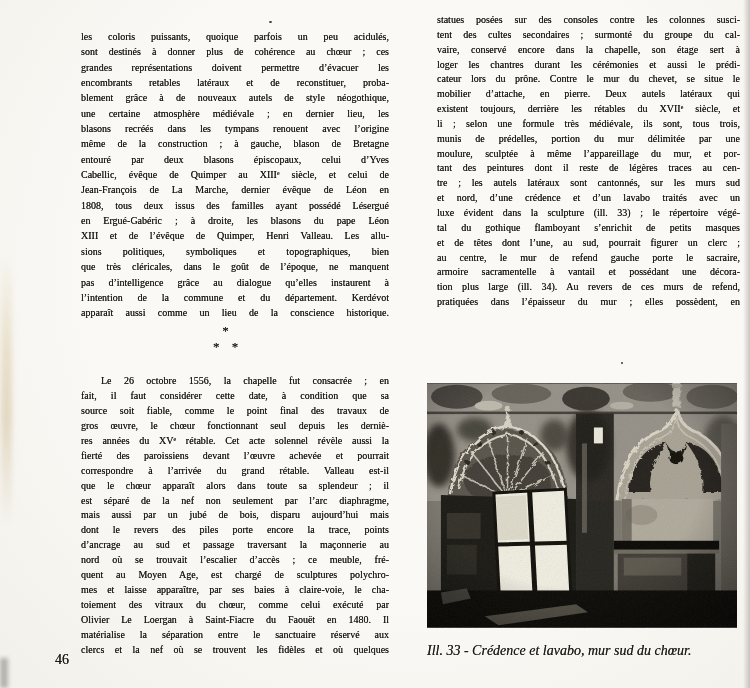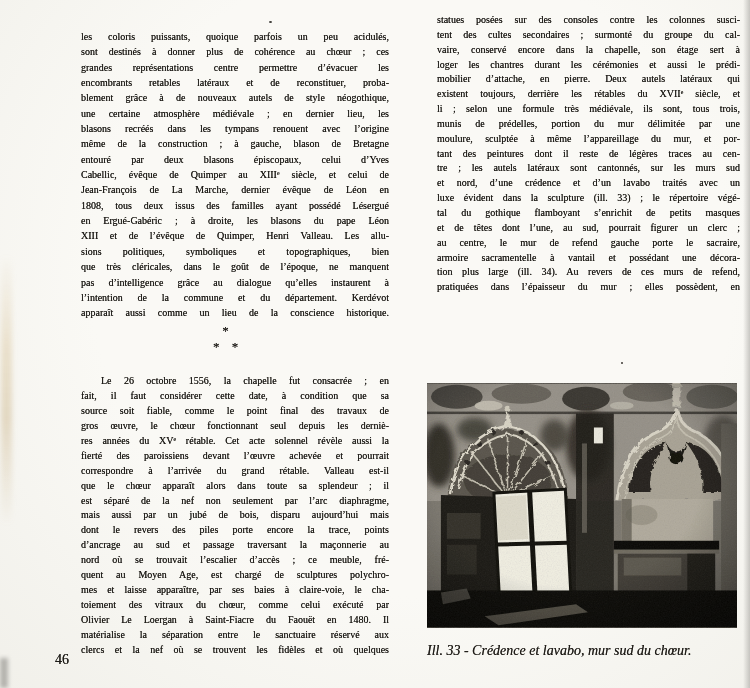--- a/index.html
+++ b/index.html
@@ -54,21 +54,21 @@
   #speck2{left:621px;top:362px;width:2px;height:2px;}
 </style>
 </head>
 <body>
 
 <div class="page">
 
   <div class="para" id="lp1">
       <div class="line">les coloris puissants, quoique parfois un peu acidulés,</div>
       <div class="line">sont destinés à donner plus de cohérence au chœur ; ces</div>
-      <div class="line">grandes représentations centre permettre d’évacuer les</div>
+      <div class="line">grandes représentations doivent permettre d’évacuer les</div>
       <div class="line">encombrants retables latéraux et de reconstituer, proba-</div>
       <div class="line">blement grâce à de nouveaux autels de style néogothique,</div>
       <div class="line">une certaine atmosphère médiévale ; en dernier lieu, les</div>
       <div class="line">blasons recréés dans les tympans renouent avec l’origine</div>
       <div class="line">même de la construction ; à gauche, blason de Bretagne</div>
       <div class="line">entouré par deux blasons épiscopaux, celui d’Yves</div>
       <div class="line">Cabellic, évêque de Quimper au XIIIᵉ siècle, et celui de</div>
       <div class="line">Jean-François de La Marche, dernier évêque de Léon en</div>
       <div class="line">1808, tous deux issus des familles ayant possédé Lésergué</div>
       <div class="line">en Ergué-Gabéric ; à droite, les blasons du pape Léon</div>
@@ -105,20 +105,21 @@
       <div class="line">Olivier Le Loergan à Saint-Fiacre du Faouët en 1480. Il</div>
       <div class="line">matérialise la séparation entre le sanctuaire réservé aux</div>
       <div class="line">clercs et la nef où se trouvent les fidèles et où quelques</div>
     </div>
 
   <div class="para" id="rp1">
       <div class="line">statues posées sur des consoles contre les colonnes susci-</div>
       <div class="line">tent des cultes secondaires ; surmonté du groupe du cal-</div>
       <div class="line">vaire, conservé encore dans la chapelle, son étage sert à</div>
       <div class="line">loger les chantres durant les cérémonies et aussi le prédi-</div>
+      <div class="line">cateur lors du prône. Contre le mur du chevet, se situe le</div>
       <div class="line">mobilier d’attache, en pierre. Deux autels latéraux qui</div>
       <div class="line">existent toujours, derrière les rétables du XVIIᵉ siècle, et</div>
       <div class="line">li ; selon une formule très médiévale, ils sont, tous trois,</div>
       <div class="line">munis de prédelles, portion du mur délimitée par une</div>
       <div class="line">moulure, sculptée à même l’appareillage du mur, et por-</div>
       <div class="line">tant des peintures dont il reste de légères traces au cen-</div>
       <div class="line">tre ; les autels latéraux sont cantonnés, sur les murs sud</div>
       <div class="line">et nord, d’une crédence et d’un lavabo traités avec un</div>
       <div class="line">luxe évident dans la sculpture (ill. 33) ; le répertoire végé-</div>
       <div class="line">tal du gothique flamboyant s’enrichit de petits masques</div>

